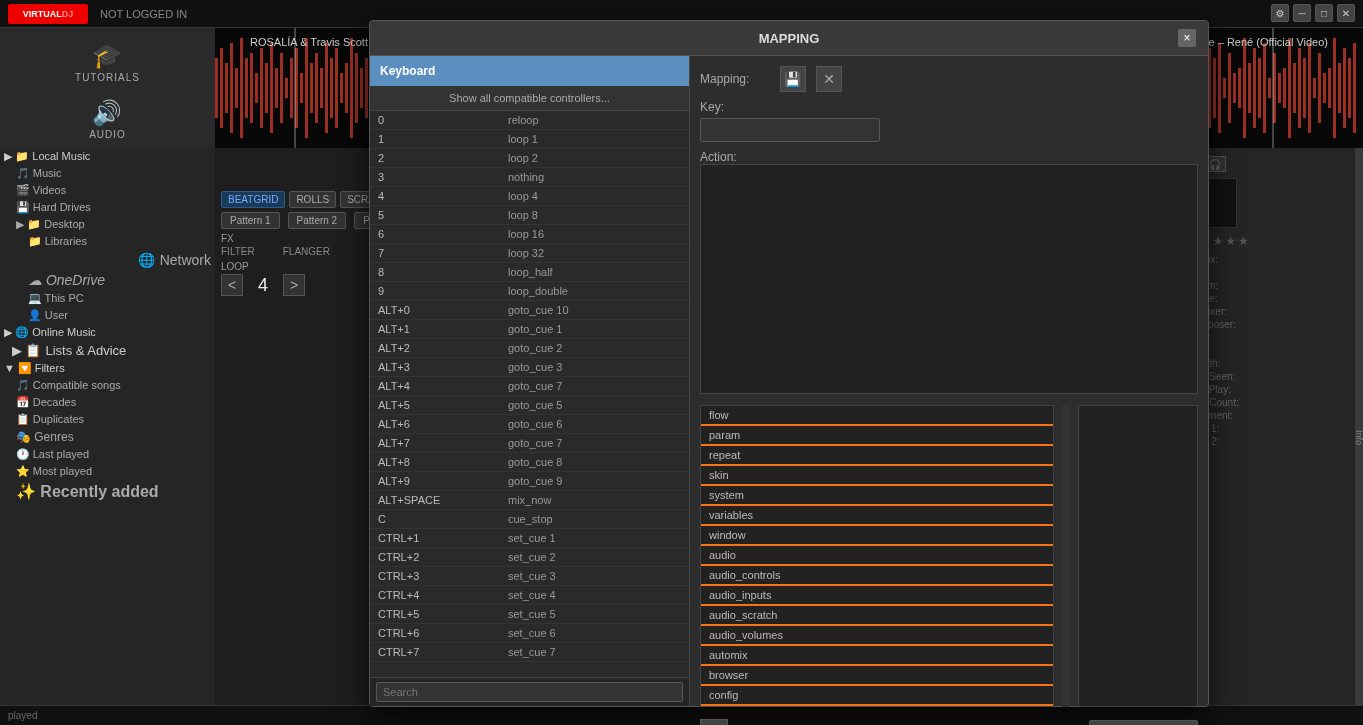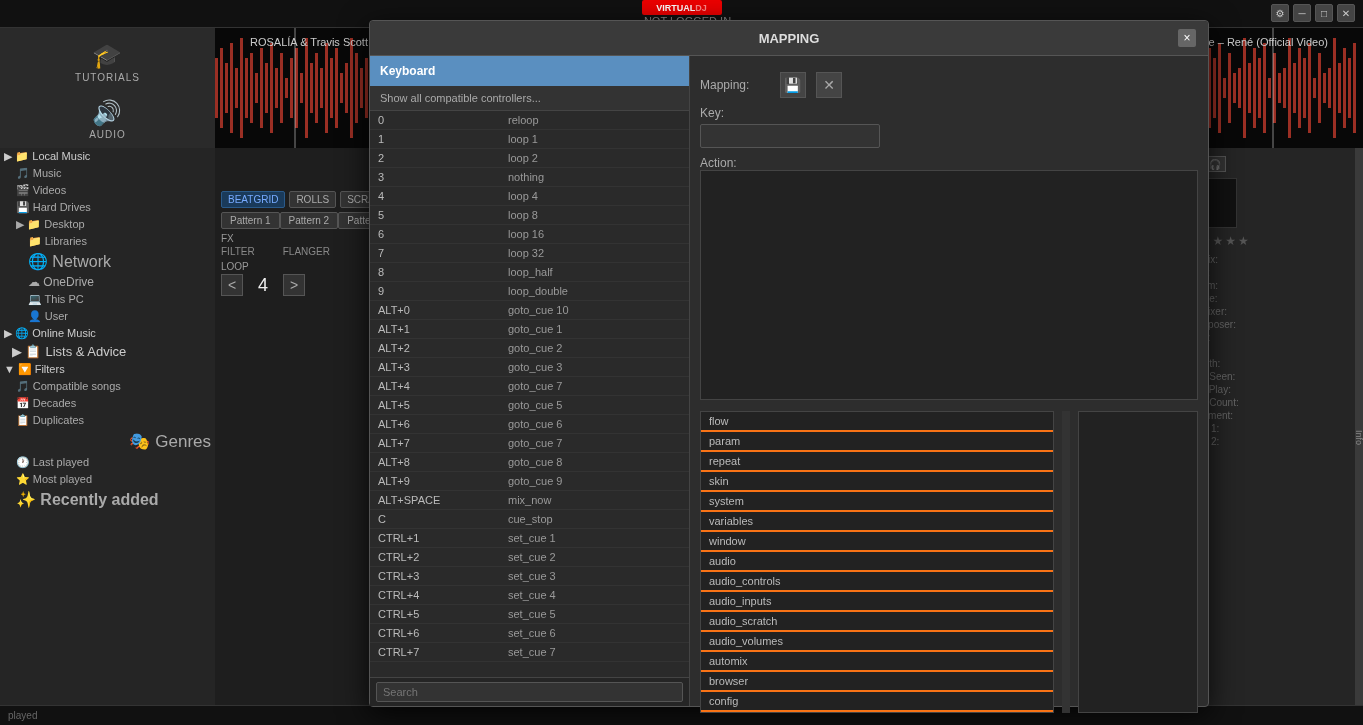--- a/index.html
+++ b/index.html
@@ -24,21 +24,20 @@
 
     
     .top-bar {
       height: 28px;
       background: #111;
       display: flex;
       align-items: center;
       padding: 0 8px;
       border-bottom: 1px solid #333;
       position: relative;
-      flex-direction: column;
     }
 
     .logo {
       width: 80px;
       height: 20px;
       background: #e00;
       display: flex;
       align-items: center;
       justify-content: center;
       font-size: 9px;
@@ -190,20 +189,21 @@
       font-weight: bold;
     }
 
     .show-compatible {
       padding: 6px 10px;
       color: #aaa;
       font-size: 11px;
       background: #333;
       border-bottom: 1px solid #444;
       cursor: pointer;
+      text-align: center;
     }
 
     .keys-list {
       flex: 1;
       overflow-y: auto;
       background: #2a2a2a;
     }
 
     .keys-list::-webkit-scrollbar { width: 8px; }
     .keys-list::-webkit-scrollbar-track { background: #222; }
@@ -250,21 +250,20 @@
       display: flex;
       flex-direction: column;
       padding: 10px;
       gap: 8px;
     }
 
     .mapping-row {
       display: flex;
       align-items: center;
       gap: 10px;
-      margin-top: 6px;
     }
 
     .mapping-label {
       width: 70px;
       color: #aaa;
       font-size: 12px;
     }
 
     .mapping-select {
       flex: 1;
@@ -709,21 +708,21 @@
       </svg>
     </div>
   </div>
 
   <div style="position:absolute; left:215px; top:148px; width:220px; padding:6px; background:#1e1e1e;margin-top:37px;">
     <div style="display:flex; gap:4px; margin-bottom:4px;">
       <span style="background:#1a3a5a; border:1px solid #2a5a8a; color:#7af; padding:2px 6px; font-size:10px; border-radius:2px;">BEATGRID</span>
       <span style="background:#333; border:1px solid #555; color:#aaa; padding:2px 6px; font-size:10px; border-radius:2px;">ROLLS</span>
       <span style="background:#333; border:1px solid #555; color:#aaa; padding:2px 6px; font-size:10px; border-radius:2px;">SCRATCH</span>
     </div>
-    <div style="display:flex; gap:0; margin-bottom:4px;">
+    <div style="display:flex; gap:8px; margin-bottom:4px;">
       <span style="background:#333; border:1px solid #555; color:#aaa; padding:2px 8px; font-size:10px; border-radius:2px;">Pattern 1</span>
       <span style="background:#333; border:1px solid #555; color:#aaa; padding:2px 8px; font-size:10px; border-radius:2px;">Pattern 2</span>
       <span style="background:#333; border:1px solid #555; color:#aaa; padding:2px 8px; font-size:10px; border-radius:2px;">Pattern 3</span>
     </div>
     <div style="display:flex; align-items:center; gap:8px; margin-top:4px;">
       <div style="display:flex; gap:10px; font-size:10px; color:#999;">
         <span>FX</span>
       </div>
     </div>
     <div style="display:flex; align-items:center; gap:8px; margin-top:2px;">
@@ -853,31 +852,31 @@
 
   <div style="position:absolute; left:0; top:148px; width:215px; bottom:20px; background:#252525; overflow-y:auto;">
     <div style="padding:2px 4px; font-size:11px; color:#ccc; cursor:pointer; display:flex; align-items:center;">
       <span>▶ 📁 Local Music</span>
     </div>
     <div style="padding:2px 4px 2px 16px; font-size:11px; color:#aaa; cursor:pointer;">🎵 Music</div>
     <div style="padding:2px 4px 2px 16px; font-size:11px; color:#aaa; cursor:pointer;">🎬 Videos</div>
     <div style="padding:2px 4px 2px 16px; font-size:11px; color:#aaa; cursor:pointer;">💾 Hard Drives</div>
     <div style="padding:2px 4px 2px 16px; font-size:11px; color:#aaa; cursor:pointer;">▶ 📁 Desktop</div>
     <div style="padding:2px 4px 2px 28px; font-size:11px; color:#aaa; cursor:pointer;">📁 Libraries</div>
-    <div style="padding:2px 4px 2px 28px; font-size:16px; color:#aaa; cursor:pointer;">🌐 Network</div>
-    <div style="padding:2px 4px 2px 28px; font-size:12px; color:#aaa; cursor:pointer;">☁ OneDrive</div>
+    <div style="padding:2px 4px 2px 28px; font-size:14px; color:#aaa; cursor:pointer;text-align:right;">🌐 Network</div>
+    <div style="padding:2px 4px 2px 28px; font-size:14px; color:#aaa; cursor:pointer;font-style:italic;">☁ OneDrive</div>
     <div style="padding:2px 4px 2px 28px; font-size:11px; color:#aaa; cursor:pointer;">💻 This PC</div>
     <div style="padding:2px 4px 2px 28px; font-size:11px; color:#aaa; cursor:pointer;">👤 User</div>
     <div style="padding:2px 4px; font-size:11px; color:#ccc; cursor:pointer;">▶ 🌐 Online Music</div>
     <div style="padding:2px 12px; font-size:13px; color:#ccc; cursor:pointer;">▶ 📋 Lists &amp; Advice</div>
     <div style="padding:2px 4px; font-size:11px; color:#ccc; cursor:pointer;">▼ 🔽 Filters</div>
     <div style="padding:2px 4px 2px 16px; font-size:11px; color:#aaa; cursor:pointer;">🎵 Compatible songs</div>
     <div style="padding:2px 4px 2px 16px; font-size:11px; color:#aaa; cursor:pointer;">📅 Decades</div>
     <div style="padding:2px 4px 2px 16px; font-size:11px; color:#aaa; cursor:pointer;">📋 Duplicates</div>
-    <div style="padding:2px 4px 2px 16px; font-size:17px; color:#aaa; cursor:pointer;text-align:right;">🎭 Genres</div>
+    <div style="padding:2px 4px 2px 16px; font-size:12px; color:#aaa; cursor:pointer;">🎭 Genres</div>
     <div style="padding:2px 4px 2px 16px; font-size:11px; color:#aaa; cursor:pointer;">🕐 Last played</div>
     <div style="padding:2px 4px 2px 16px; font-size:11px; color:#aaa; cursor:pointer;">⭐ Most played</div>
     <div style="padding:2px 4px 2px 16px; font-size:16px; color:#aaa; cursor:pointer;font-weight:bold;">✨ Recently added</div>
   </div>
 
   <div class="dialog-overlay">
     <div class="dialog">
 
       <div class="dialog-header">
         <div style="width:18px;"></div>

